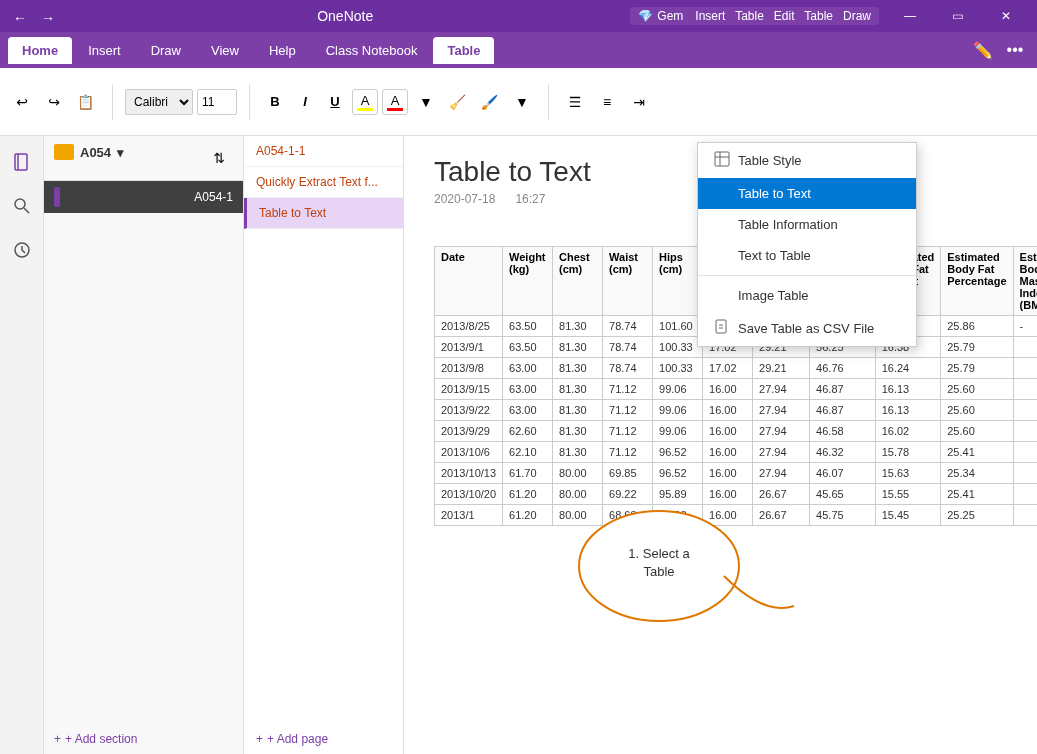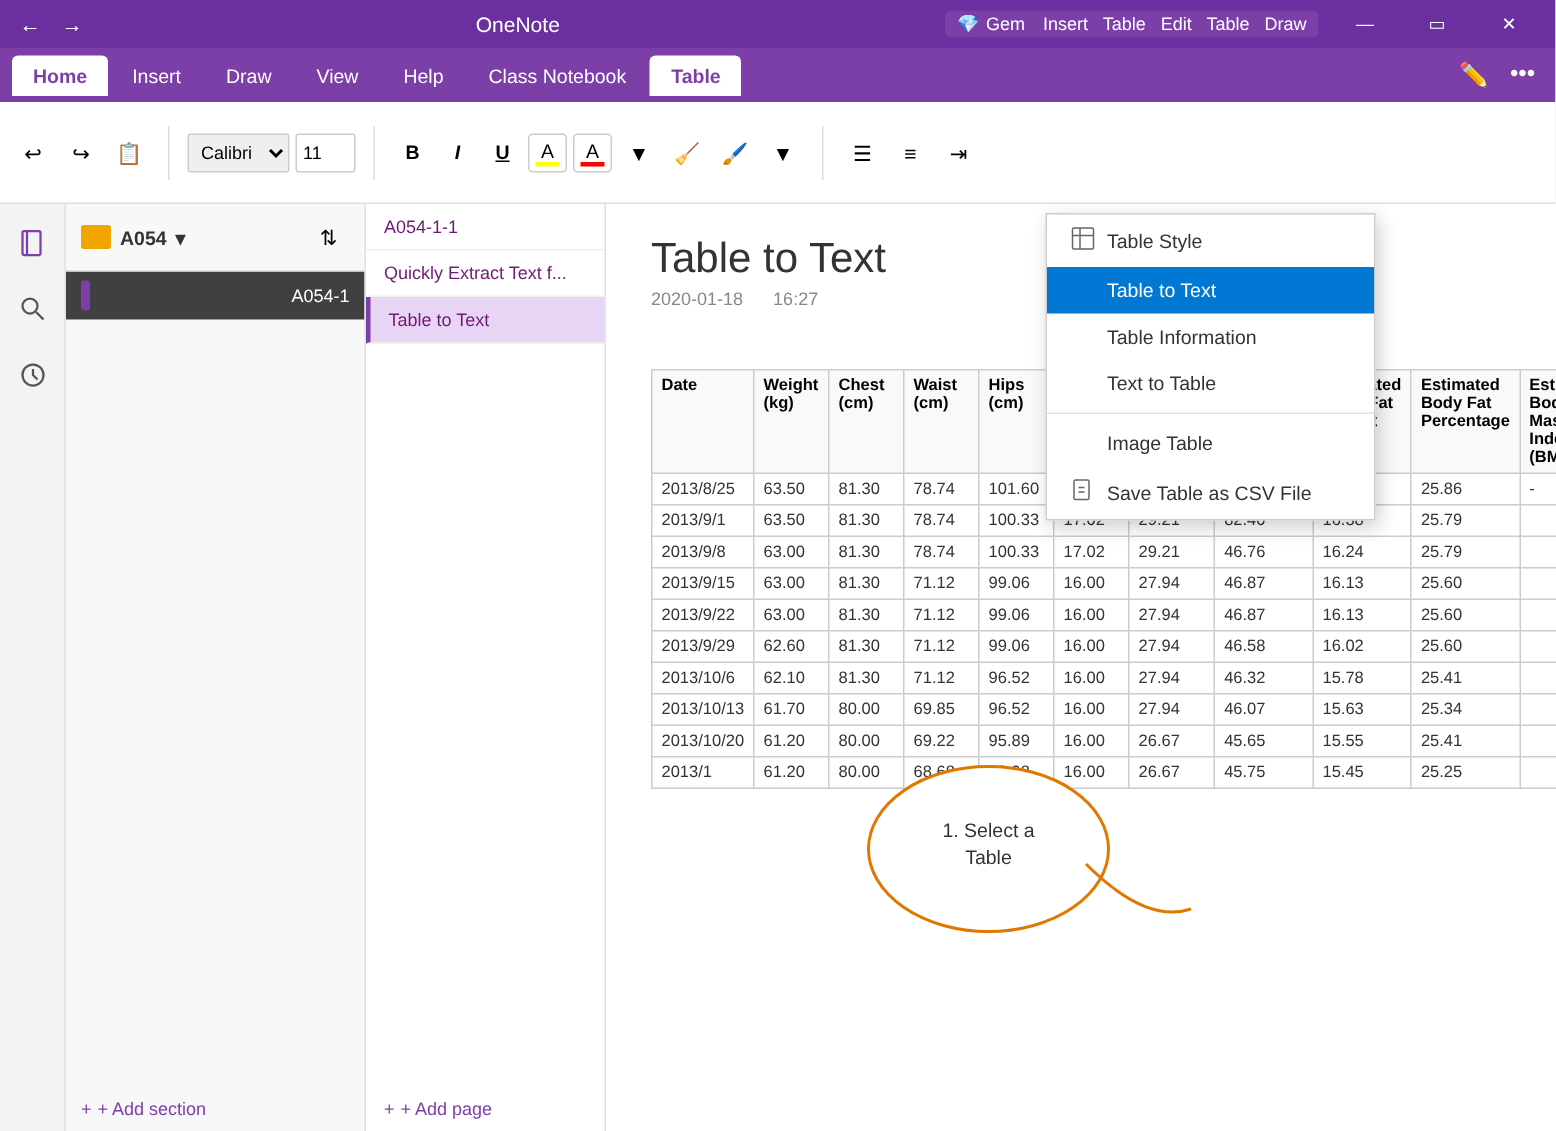--- a/index.html
+++ b/index.html
@@ -103,21 +103,21 @@
     .notebook-panel {
       width: 200px;
       background: #f8f8f8;
       border-right: 1px solid #e0e0e0;
       display: flex;
       flex-direction: column;
     }
     .notebook-header {
       padding: 8px 10px;
       display: flex;
-      align-items: center;
+      align-items: flex-start;
       justify-content: space-between;
       border-bottom: 1px solid #e0e0e0;
     }
     .notebook-title {
       display: flex; align-items: center; gap: 6px; font-size: 13px; font-weight: 600; color: #333;
     }
     .notebook-icon { width: 20px; height: 16px; background: #f0a500; border-radius: 2px; }
     .section-list { flex: 1; overflow-y: auto; }
     .section-item {
       padding: 6px 10px;
@@ -130,21 +130,21 @@
     }
     .section-item.active { background: #404040; color: white; justify-content: space-between; }
     .section-marker { width: 6px; height: 20px; border-radius: 2px; background: #7c3fa8; }
 
     
     .page-list { width: 160px; border-right: 1px solid #e0e0e0; background: #fff; display: flex; flex-direction: column; }
     .page-item {
       padding: 8px 12px;
       cursor: pointer;
       font-size: 12px;
-      color: #701a75;
+      color: #c2410c;
       border-bottom: 1px solid #f0f0f0;
     }
     .page-item.active { background: #e8d5f5; border-left: 3px solid #7c3fa8; }
     .add-section {
       padding: 8px 10px;
       color: #7c3fa8;
       cursor: pointer;
       font-size: 12px;
       display: flex;
       align-items: center;
@@ -347,21 +347,21 @@
     </div>
     <div class="add-page">
       <span>+</span>
       <span>+ Add page</span>
     </div>
   </div>
 
   <div class="content-area">
     <h1 class="page-title">Table to Text</h1>
     <div class="page-date">
-      <span>2020-01-18</span>
+      <span>2020-07-18</span>
       &nbsp;&nbsp;&nbsp;&nbsp;
       <span>16:27</span>
     </div>
 
     <div class="table-wrapper">
 
       <div style="text-align:center; color:#888; font-size:16px; margin-bottom:2px;">• • •</div>
       <table class="data-table">
         <thead>
           <tr>
@@ -393,21 +393,21 @@
               <td>-</td>
             </tr>
             <tr>
               <td>2013/9/1</td>
               <td>63.50</td>
               <td>81.30</td>
               <td>78.74</td>
               <td>100.33</td>
               <td>17.02</td>
               <td>29.21</td>
-              <td>82.40</td>
+              <td>56.25</td>
               <td>16.38</td>
               <td>25.79</td>
               <td></td>
             </tr>
             <tr>
               <td>2013/9/8</td>
               <td>63.00</td>
               <td>81.30</td>
               <td>78.74</td>
               <td>100.33</td>

